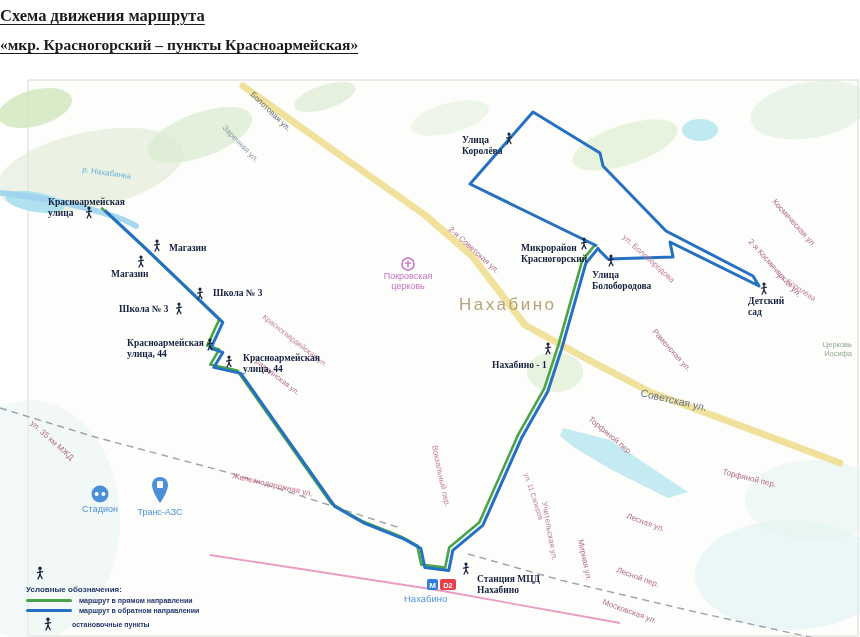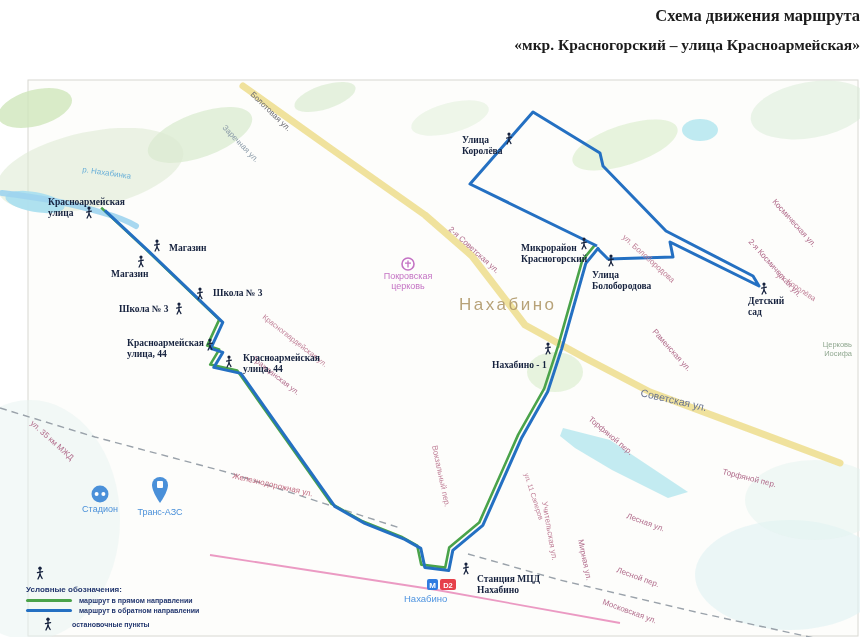--- a/index.html
+++ b/index.html
@@ -1,38 +1,38 @@
 <!DOCTYPE html>
 <html><head>
 <meta charset="utf-8">
 <style>
   html,body{margin:0;padding:0;background:#ffffff;}
   .page{position:relative;width:860px;height:637px;background:#ffffff;overflow:hidden;
         font-family:"Liberation Serif",serif;}
-  .title-line{position:absolute;left:0;width:100%;text-align:right;font-weight:bold;
-        color:#1b1b1b;text-underline-offset:3px;}
+  .title-line{position:absolute;left:0;width:100%;text-align:left;font-weight:bold;
+        color:#1b1b1b;text-decoration:underline;text-underline-offset:3px;}
   #title1{top:6px;font-size:16.5px;}
   #title2{top:36px;font-size:15.5px;}
   #map-svg{position:absolute;left:0;top:0;}
   .legend{position:absolute;left:26px;top:566px;width:220px;z-index:5;
         font-family:"Liberation Sans",sans-serif;color:#22366e;}
   .legend .lg-top-icon{margin-left:8px;height:14px;}
   .legend .lg-head{font-size:8px;font-weight:bold;margin-top:1px;}
   .legend .lg-item{display:flex;align-items:center;gap:7px;margin-top:3px;}
   .legend .sw{width:46px;height:3.5px;border-radius:2px;display:inline-block;flex:0 0 auto;}
   .legend .lg-label{font-size:7px;font-weight:bold;white-space:nowrap;}
   .legend .lg-person{width:12px;height:14px;flex:0 0 auto;margin-left:16px;margin-right:11px;}
 </style>
 </head>
 <body>
 
 <div class="page">
 
   <div id="title1" class="title-line">Схема движения маршрута</div>
-  <div id="title2" class="title-line">«мкр. Красногорский – улица Красноармейская»</div>
+  <div id="title2" class="title-line">«мкр. Красногорский – пункты Красноармейская»</div>
 
   <svg id="map-svg" width="860" height="637" viewBox="0 0 860 637">
     <defs>
       <symbol id="stop-person" viewBox="0 0 10 13">
         <g fill="none" stroke="currentColor" stroke-width="1.2" stroke-linecap="round">
           <circle cx="5" cy="2.1" r="1.6" fill="currentColor" stroke="none"></circle>
           <path d="M5,3.7 L5,8"></path>
           <path d="M2.6,6.1 L7.4,5.2"></path>
           <path d="M5,8 L3.1,12.1"></path>
           <path d="M5,8 L7,11.6"></path>

